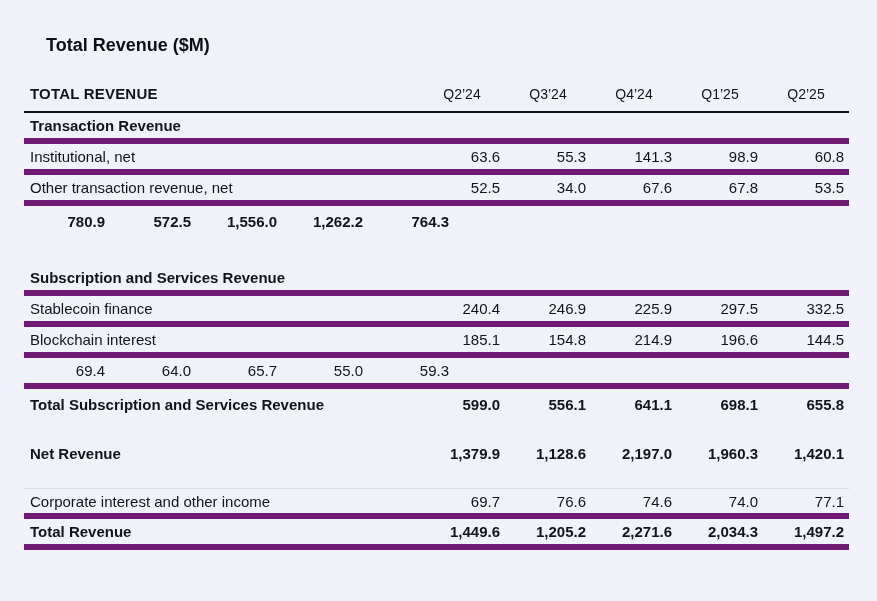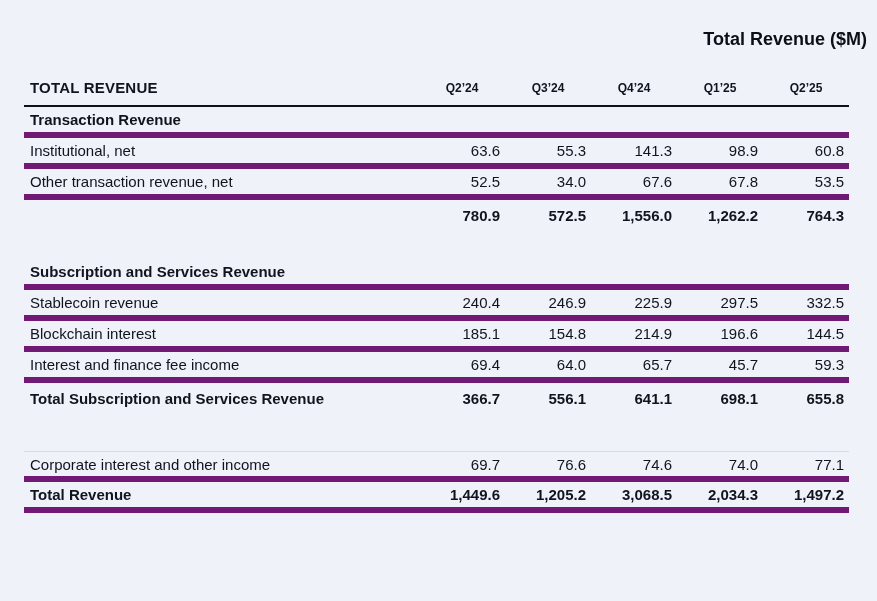--- a/index.html
+++ b/index.html
@@ -9,39 +9,37 @@
     font-family: "Liberation Sans", sans-serif;
     color: #10141c;
   }
   body {
     width: 877px;
     height: 601px;
     overflow: hidden;
     box-sizing: border-box;
   }
   .page-title {
-    margin: 10px;
+    margin: 16px;
     padding: 18px 0 0 30px;
     font-size: 18px;
     line-height: 22px;
     font-weight: 700;
     color: #0b0f16;
-    text-align: right;
   }
   .table-wrap {
     width: 825px;
     margin-left: 24px;
     margin-top: 20px;
   }
   .row {
     display: flex;
     align-items: center;
     height: 31px;
     box-sizing: border-box;
-    justify-content: flex-end;
   }
   .row.header-row {
     height: 37px;
     border-bottom: 2px solid #0e1118;
   }
   .row.line { border-bottom: 6px solid #701a75; }
   .row.line-top { border-top: 1px solid #d6dbe5; }
   .label {
     flex: 1;
     padding-left: 6px;
@@ -57,22 +55,22 @@
     box-sizing: border-box;
     text-align: right;
     padding-right: 5px;
     font-size: 15px;
     white-space: nowrap;
   }
   .hcol {
     width: 86px;
     box-sizing: border-box;
     text-align: center;
-    font-size: 12px;
-    font-weight: 700;
+    font-size: 14px;
+    font-weight: 400;
     white-space: nowrap;
   }
   .row.bold .label,
   .row.bold .val { font-weight: 700; }
   .header-label {
     flex: 1;
     padding-left: 6px;
     font-size: 15px;
     font-weight: 700;
     letter-spacing: 0.2px;
@@ -129,72 +127,79 @@
     <div class="val">764.3</div>
   </div>
 
   <div class="spacer-a"></div>
 
   <div class="row bold line">
     <div class="label">Subscription and Services Revenue</div>
   </div>
 
   <div class="row line">
-    <div class="label">Stablecoin revenue</div>
+    <div class="label">Stablecoin finance</div>
     <div class="val">240.4</div>
     <div class="val">246.9</div>
     <div class="val">225.9</div>
     <div class="val">297.5</div>
     <div class="val">332.5</div>
   </div>
 
   <div class="row line">
     <div class="label">Blockchain interest</div>
     <div class="val">185.1</div>
     <div class="val">154.8</div>
     <div class="val">214.9</div>
     <div class="val">196.6</div>
     <div class="val">144.5</div>
   </div>
 
   <div class="row line">
-    <div class="label">Interest and finance fee income</div>
     <div class="val">69.4</div>
     <div class="val">64.0</div>
     <div class="val">65.7</div>
-    <div class="val">45.7</div>
+    <div class="val">55.0</div>
     <div class="val">59.3</div>
   </div>
 
 
   <div class="row bold">
     <div class="label">Total Subscription and Services Revenue</div>
-    <div class="val">366.7</div>
+    <div class="val">599.0</div>
     <div class="val">556.1</div>
     <div class="val">641.1</div>
     <div class="val">698.1</div>
     <div class="val">655.8</div>
   </div>
 
   <div class="spacer-b"></div>
 
+  <div class="row bold">
+    <div class="label">Net Revenue</div>
+    <div class="val">1,379.9</div>
+    <div class="val">1,128.6</div>
+    <div class="val">2,197.0</div>
+    <div class="val">1,960.3</div>
+    <div class="val">1,420.1</div>
+  </div>
 
   <div class="spacer-c"></div>
 
   <div class="row line line-top">
     <div class="label">Corporate interest and other income</div>
     <div class="val">69.7</div>
     <div class="val">76.6</div>
     <div class="val">74.6</div>
     <div class="val">74.0</div>
     <div class="val">77.1</div>
   </div>
 
   <div class="row bold line">
     <div class="label">Total Revenue</div>
     <div class="val">1,449.6</div>
     <div class="val">1,205.2</div>
-    <div class="val">3,068.5</div>
+    <div class="val">2,271.6</div>
     <div class="val">2,034.3</div>
     <div class="val">1,497.2</div>
   </div>
 
 </div>
 
 </body></html>

